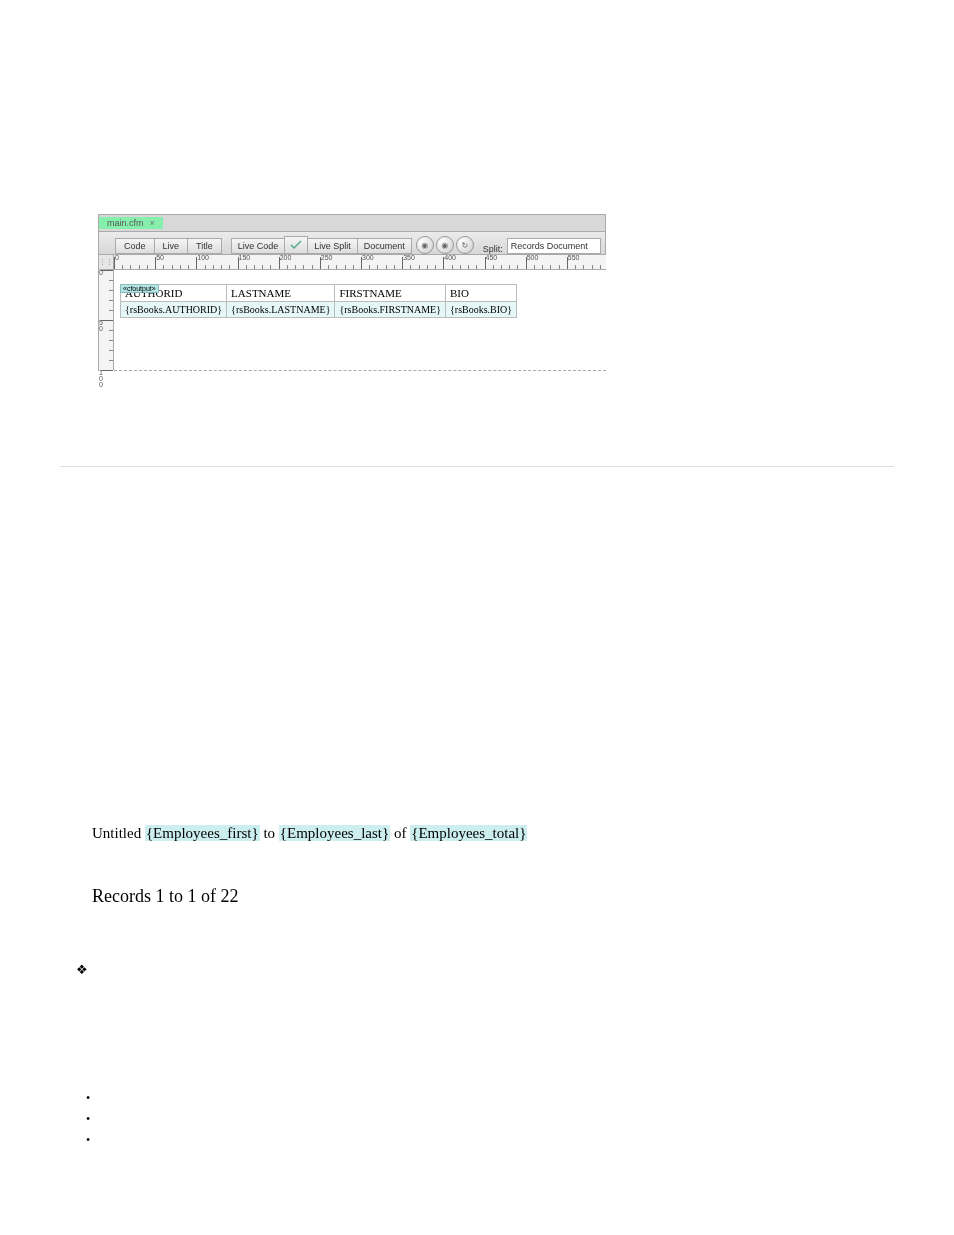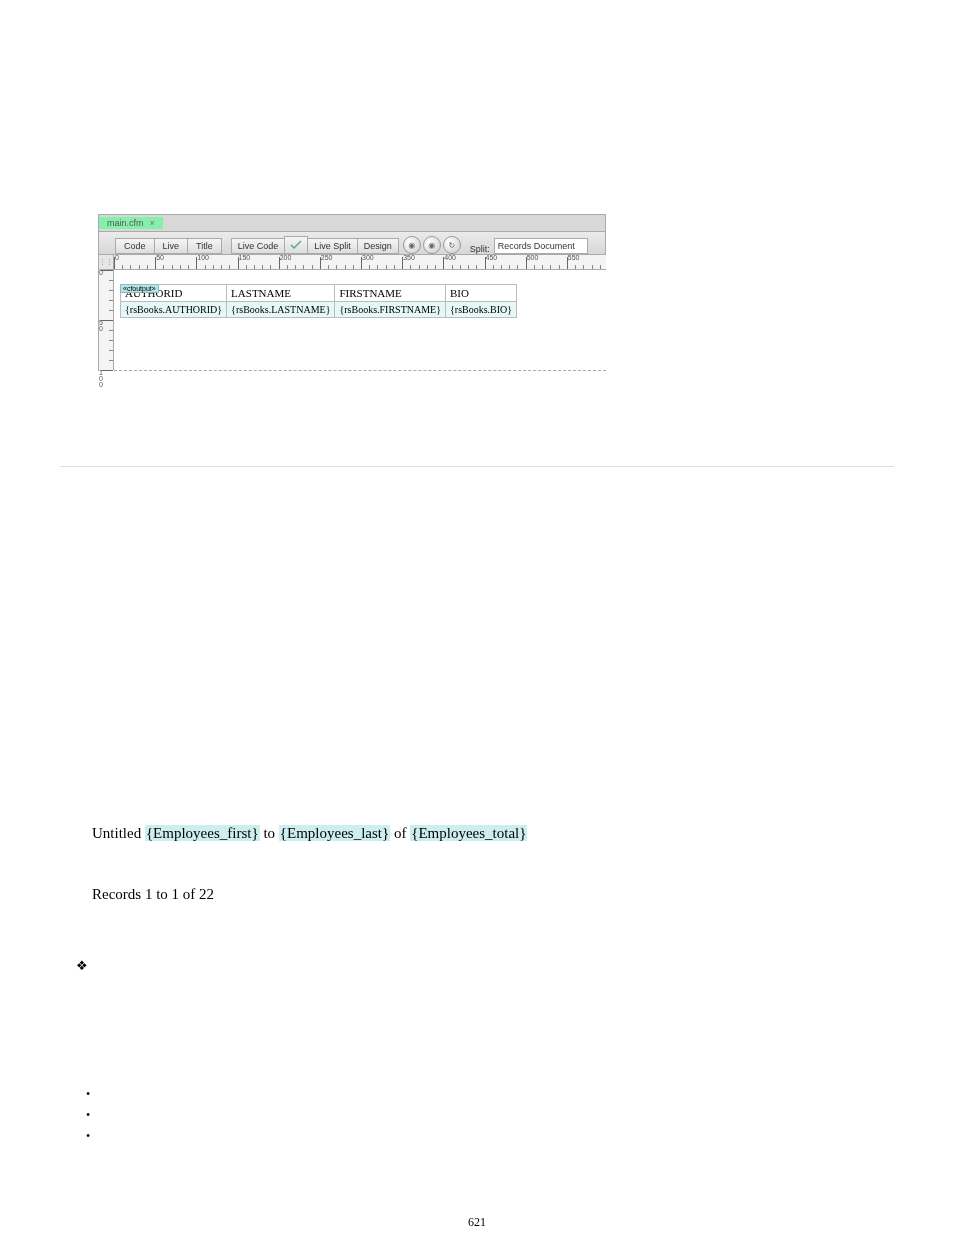--- a/index.html
+++ b/index.html
@@ -207,21 +207,21 @@
     font-size: 15px;
     font-family: Georgia, "Times New Roman", serif;
     margin-left: 32px;
   }
   .records-1 .hl {
     background: #cdeeee;
     padding: 0 1px;
   }
   .records-2 {
     margin-top: 44px;
-    font-size: 15px;
+    font-size: 18px;
     font-family: Georgia, "Times New Roman", serif;
     margin-left: 32px;
   }
   .diamond {
     margin-top: 55px;
     margin-left: 16px;
     font-size: 13px;
   }
   .bullets {
     margin-top: 110px;
@@ -257,21 +257,21 @@
       <span class="view-btn">Live</span>
       <span class="view-btn">Title</span>
       <span class="tb-sep"></span>
       <span class="tb-btn">Live Code</span>
       <span class="tb-icon">
         <svg width="12" height="10" viewBox="0 0 12 10">
             <path d="M1 5 L4 8 L11 1" stroke="#5a8" stroke-width="1.5" fill="none"></path>
           </svg>
       </span>
       <span class="tb-btn">Live Split</span>
-      <span class="tb-btn">Design</span>
+      <span class="tb-btn">Document</span>
       <span style="width:4px"></span>
       <span class="tb-round">◉</span>
       <span class="tb-round">◉</span>
       <span class="tb-round">↻</span>
       <span class="title-label">Split:</span>
       <span class="title-input">Records Document</span>
     </div>
 
     <div class="doc-area">
       <div class="corner">⋮⋮</div>
@@ -408,15 +408,14 @@
   <div class="records-2">Records 1 to 1 of 22</div>
 
   <div class="diamond">❖</div>
 
   <div class="bullets">
     <div>•</div>
     <div>•</div>
     <div>•</div>
   </div>
 
-  <div class="page-num">621</div>
 
 </div>
 
 </body></html>

